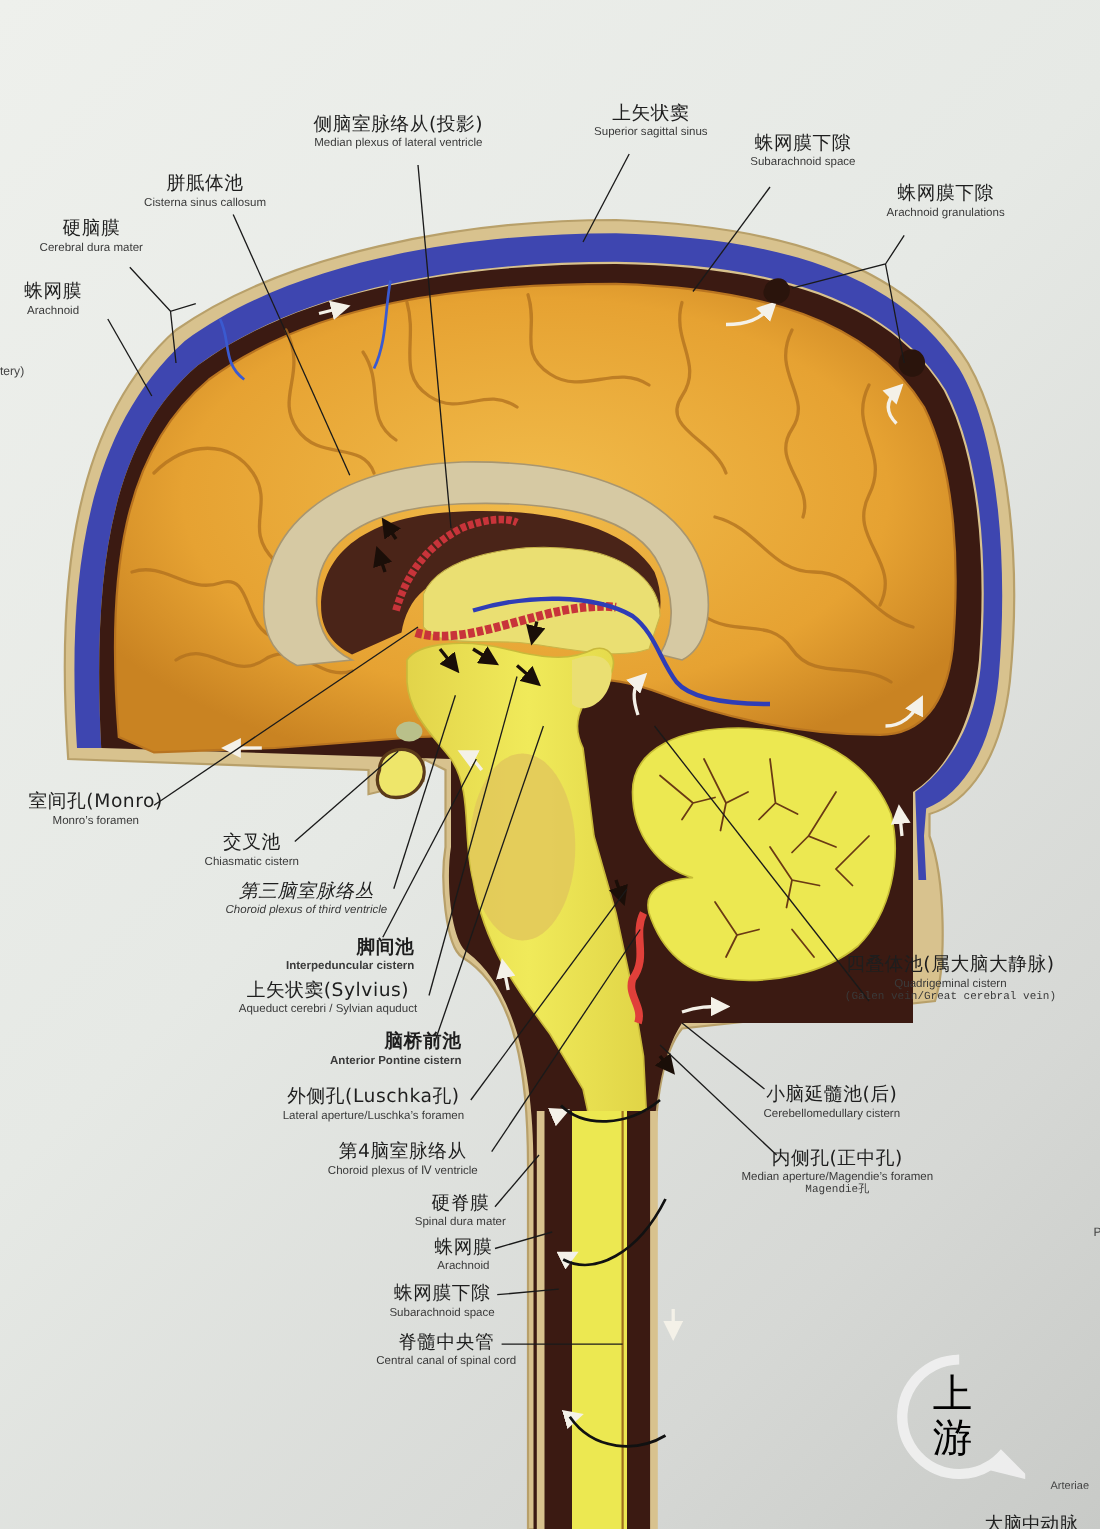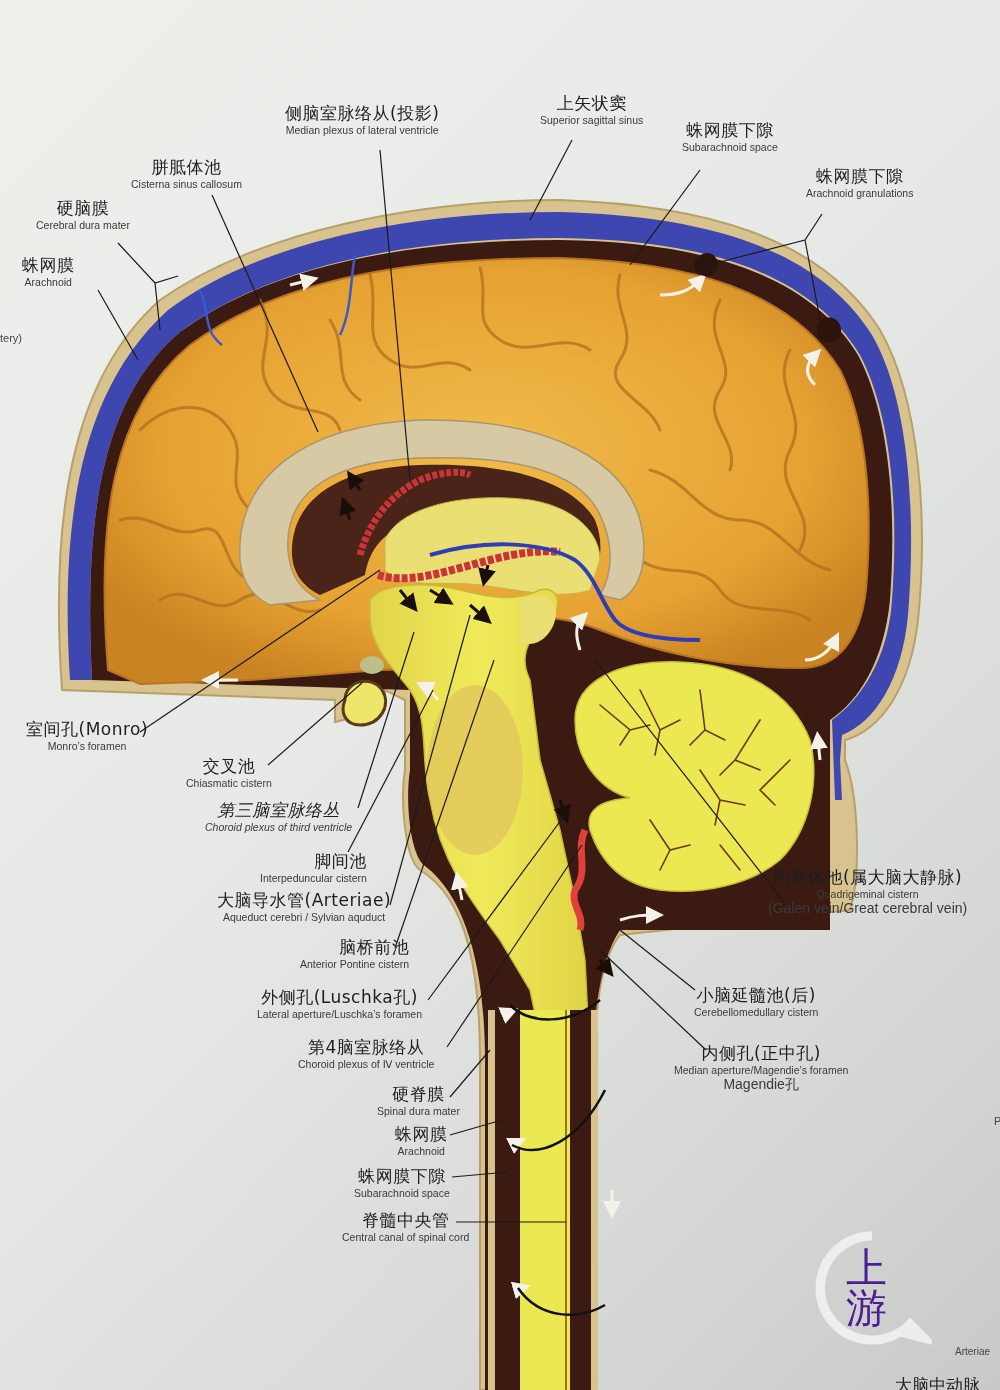--- a/index.html
+++ b/index.html
@@ -3,25 +3,25 @@
 <meta charset="utf-8">
 <style>
   html,body{margin:0;padding:0;}
   body{width:1000px;height:1390px;position:relative;overflow:hidden;
        background:linear-gradient(135deg,#eef0ec 0%,#e6e9e5 45%,#d6d8d5 80%,#c8cac7 100%);
        font-family:"DejaVu Sans","Liberation Sans",sans-serif;}
   #art{position:absolute;left:0;top:0;width:1000px;height:1390px;}
   .lbl{position:absolute;text-align:center;color:#2a2a2a;line-height:1.1;white-space:nowrap;}
   .lbl .zh{display:block;font-size:17px;color:#1e1e1e;letter-spacing:0.5px;}
   .lbl .en{display:block;font-size:10.5px;color:#3a3a3a;margin-top:2px;font-family:"Liberation Sans",sans-serif;}
-  .lbl .en2{display:block;font-size:14px;color:#3a3a3a;margin-top:1px;font-family:Liberation Sans, sans-serif;}
-  .r{text-align:right;}
+  .lbl .en2{display:block;font-size:10px;color:#3a3a3a;margin-top:1px;font-family:Liberation Mono, monospace;}
+  .r{text-align:right;font-weight:bold;}
   .frag{position:absolute;font-size:11px;color:#444;font-family:"Liberation Sans",sans-serif;}
   .wm{position:absolute;left:812px;top:1228px;width:120px;height:120px;}
-  .wm-txt{position:absolute;left:846px;top:1248px;width:40px;font-size:41px;line-height:40px;color:#4c1d95;text-align:center;font-family:"DejaVu Sans",sans-serif;}
+  .wm-txt{position:absolute;left:846px;top:1248px;width:40px;font-size:36px;line-height:40px;color:#000000;text-align:center;font-family:"DejaVu Sans",sans-serif;}
 </style>
 </head>
 <body>
 
 <svg id="art" viewBox="0 0 1000 1390" xmlns="http://www.w3.org/2000/svg">
   <defs>
     <radialGradient id="cortexG" cx="0.5" cy="0.45" r="0.6">
       <stop offset="0" stop-color="#f1bb4a"></stop>
       <stop offset="0.7" stop-color="#e6a232"></stop>
       <stop offset="1" stop-color="#c98322"></stop>
@@ -210,21 +210,21 @@
 </div>
 <div class="lbl" style="left:205px;top:801px;font-style:italic;">
   <span class="zh">第三脑室脉络丛</span>
   <span class="en">Choroid plexus of third ventricle</span>
 </div>
 <div class="lbl r" style="left:260px;top:852px;">
   <span class="zh">脚间池</span>
   <span class="en">Interpeduncular cistern</span>
 </div>
 <div class="lbl" style="left:217px;top:891px;">
-  <span class="zh">大脑导水管(Arteriae)</span>
+  <span class="zh">上矢状窦(Sylvius)</span>
   <span class="en">Aqueduct cerebri / Sylvian aquduct</span>
 </div>
 <div class="lbl r" style="left:300px;top:938px;">
   <span class="zh">脑桥前池</span>
   <span class="en">Anterior Pontine cistern</span>
 </div>
 <div class="lbl" style="left:257px;top:988px;">
   <span class="zh">外侧孔(Luschka孔)</span>
   <span class="en">Lateral aperture/Luschka’s foramen</span>
 </div>

